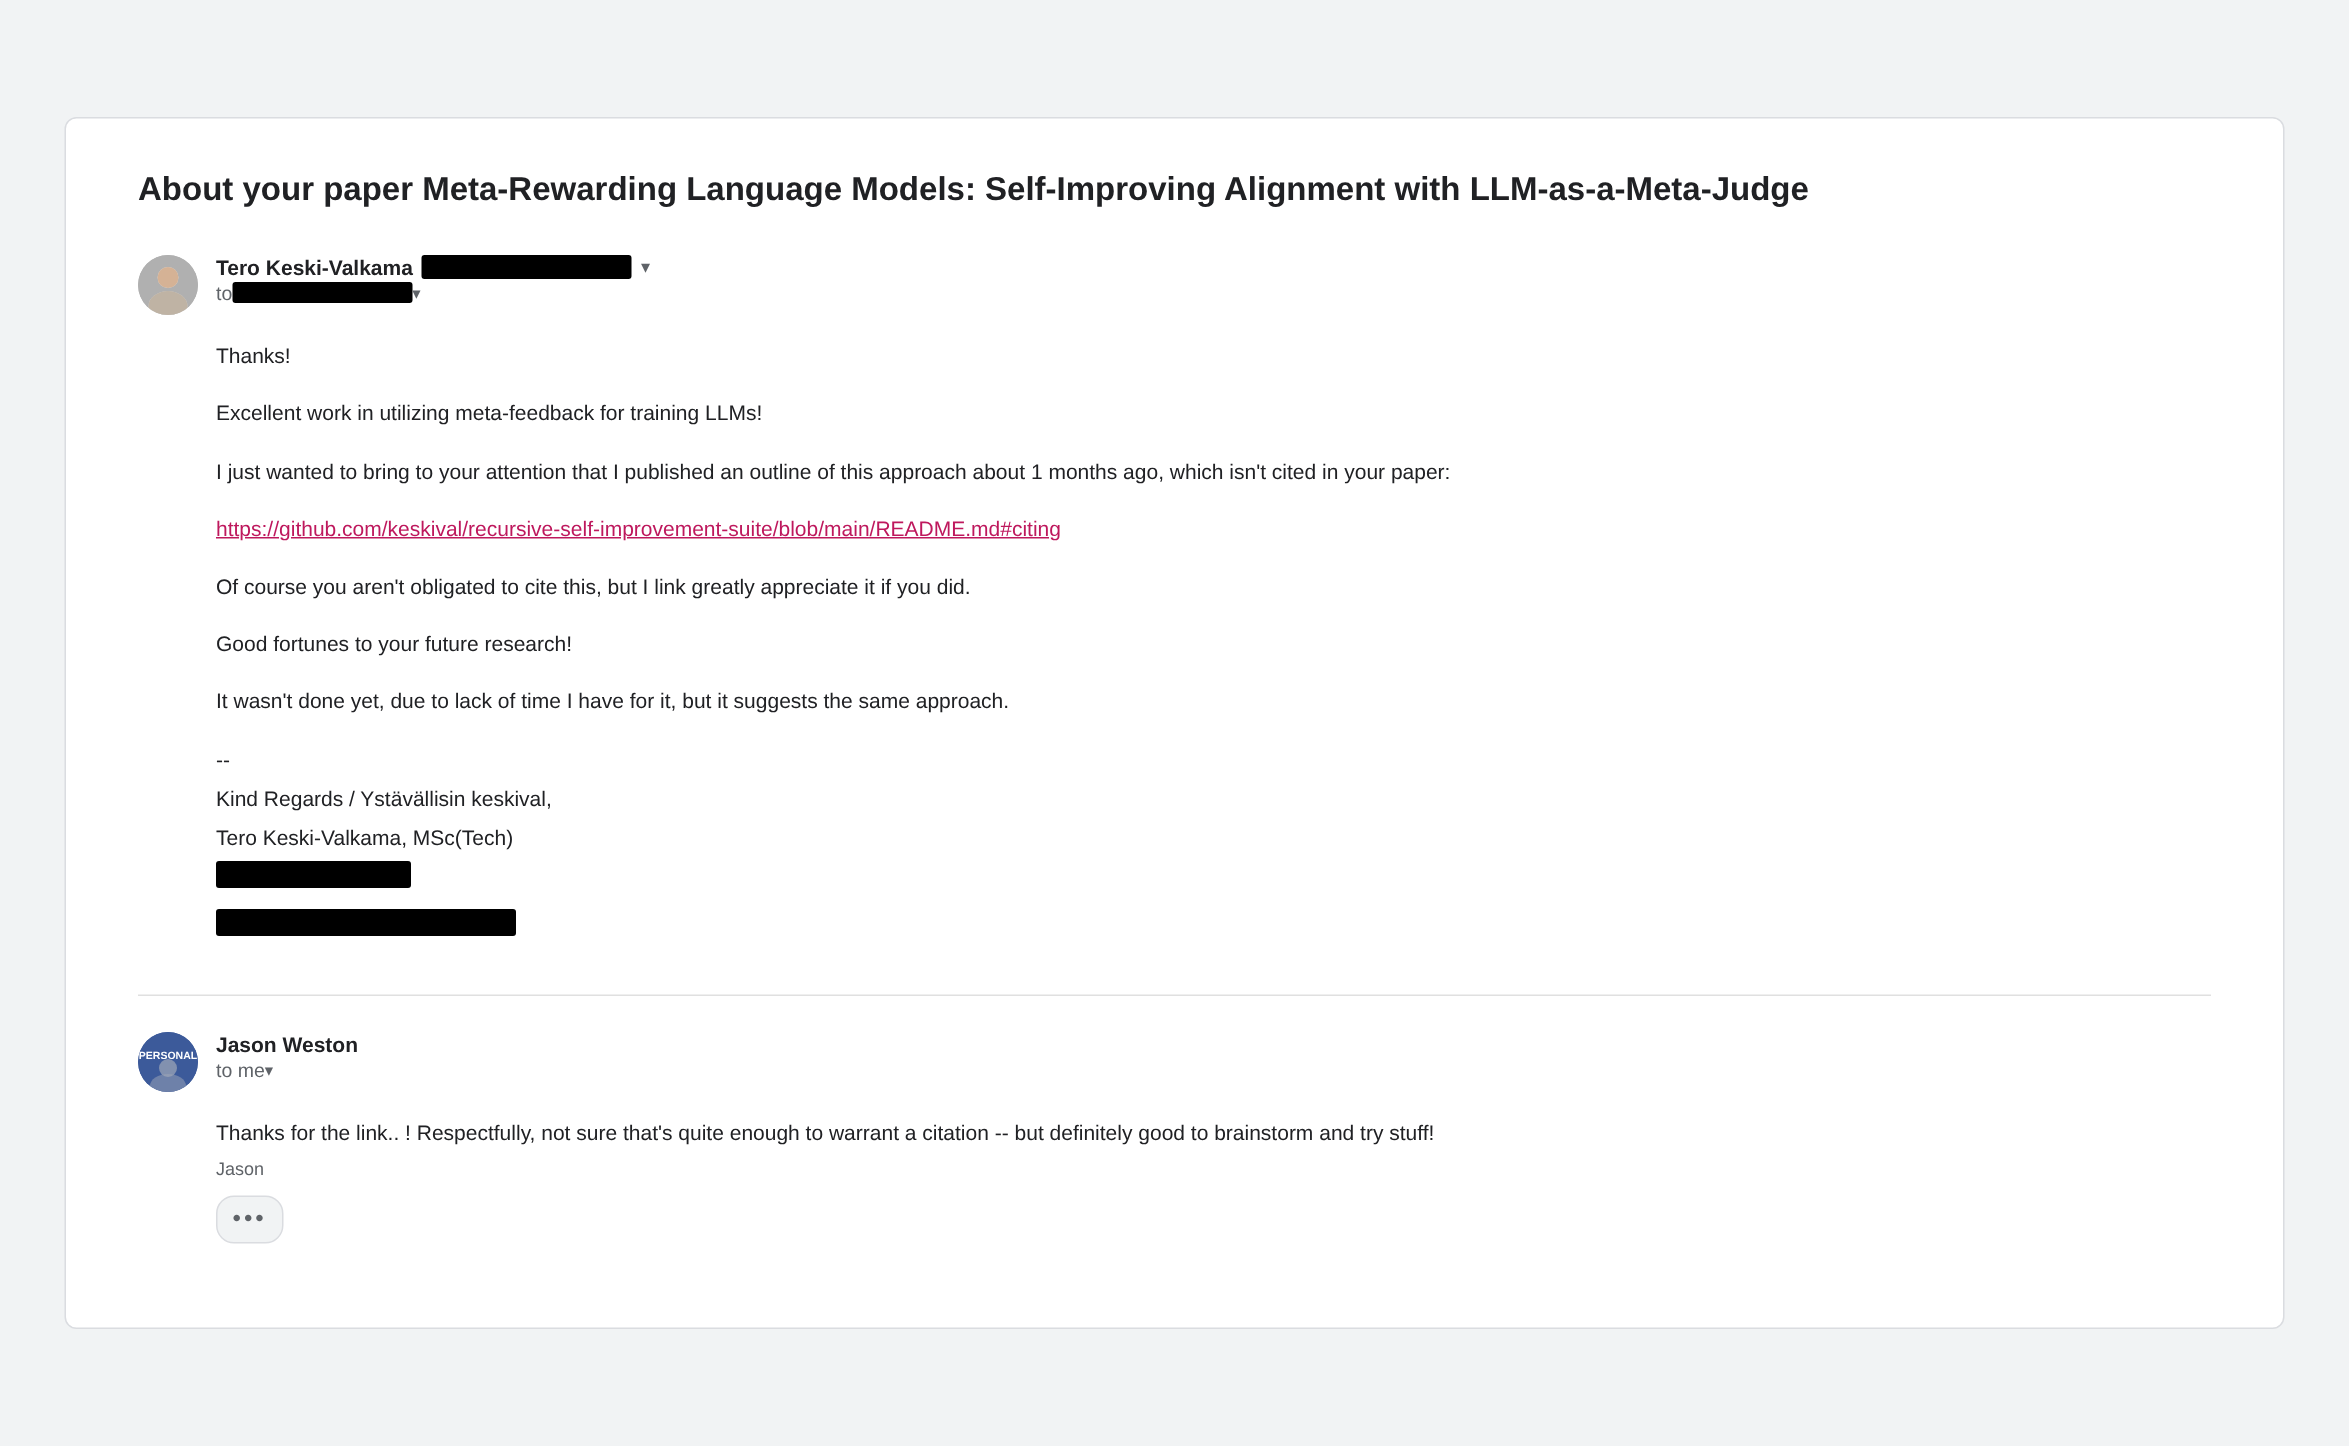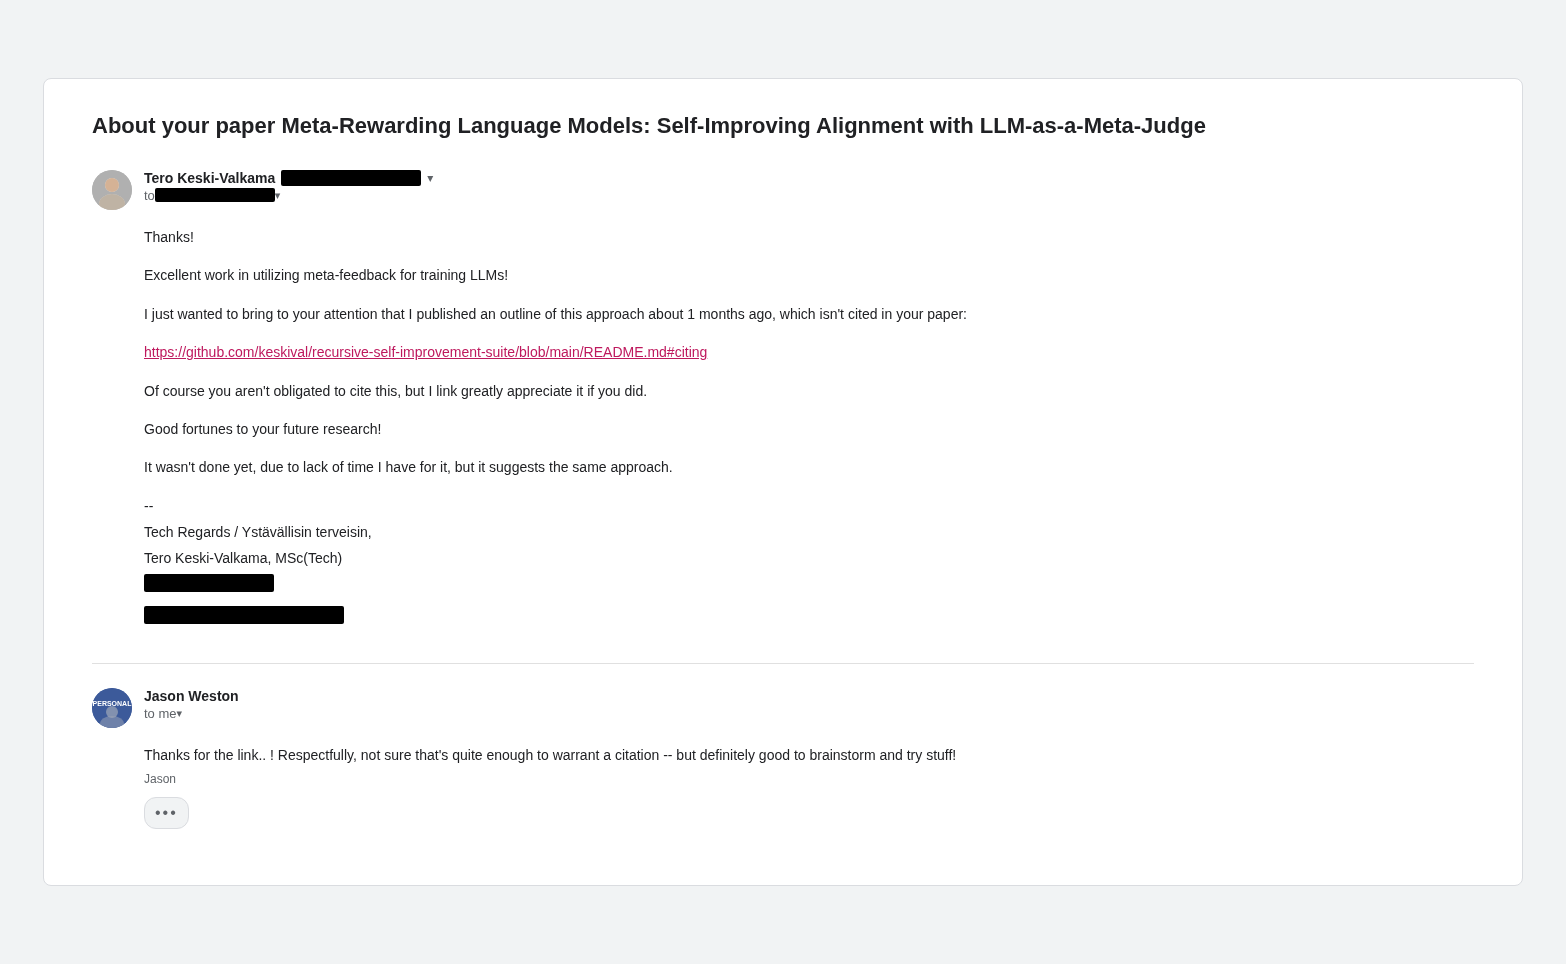--- a/index.html
+++ b/index.html
@@ -253,21 +253,21 @@
       <p>I just wanted to bring to your attention that I published an outline of this approach about 1 months ago, which isn't cited in your paper:</p>
       <p>
         <a href="#">https://github.com/keskival/recursive-self-improvement-suite/blob/main/README.md#citing</a>
       </p>
       <p>Of course you aren't obligated to cite this, but I link greatly appreciate it if you did.</p>
       <p>Good fortunes to your future research!</p>
       <p>It wasn't done yet, due to lack of time I have for it, but it suggests the same approach.</p>
 
       <div class="signature-block">
         <p>--</p>
-        <p>Tech Regards / Ystävällisin terveisin,</p>
+        <p>Kind Regards / Ystävällisin keskival,</p>
         <p>Tero Keski-Valkama, MSc(Tech)</p>
         <div class="redacted-block redacted-phone"></div>
         <br>
         <div class="redacted-block redacted-email"></div>
       </div>
     </div>
   </div>
 
   <hr class="divider-line">
 

